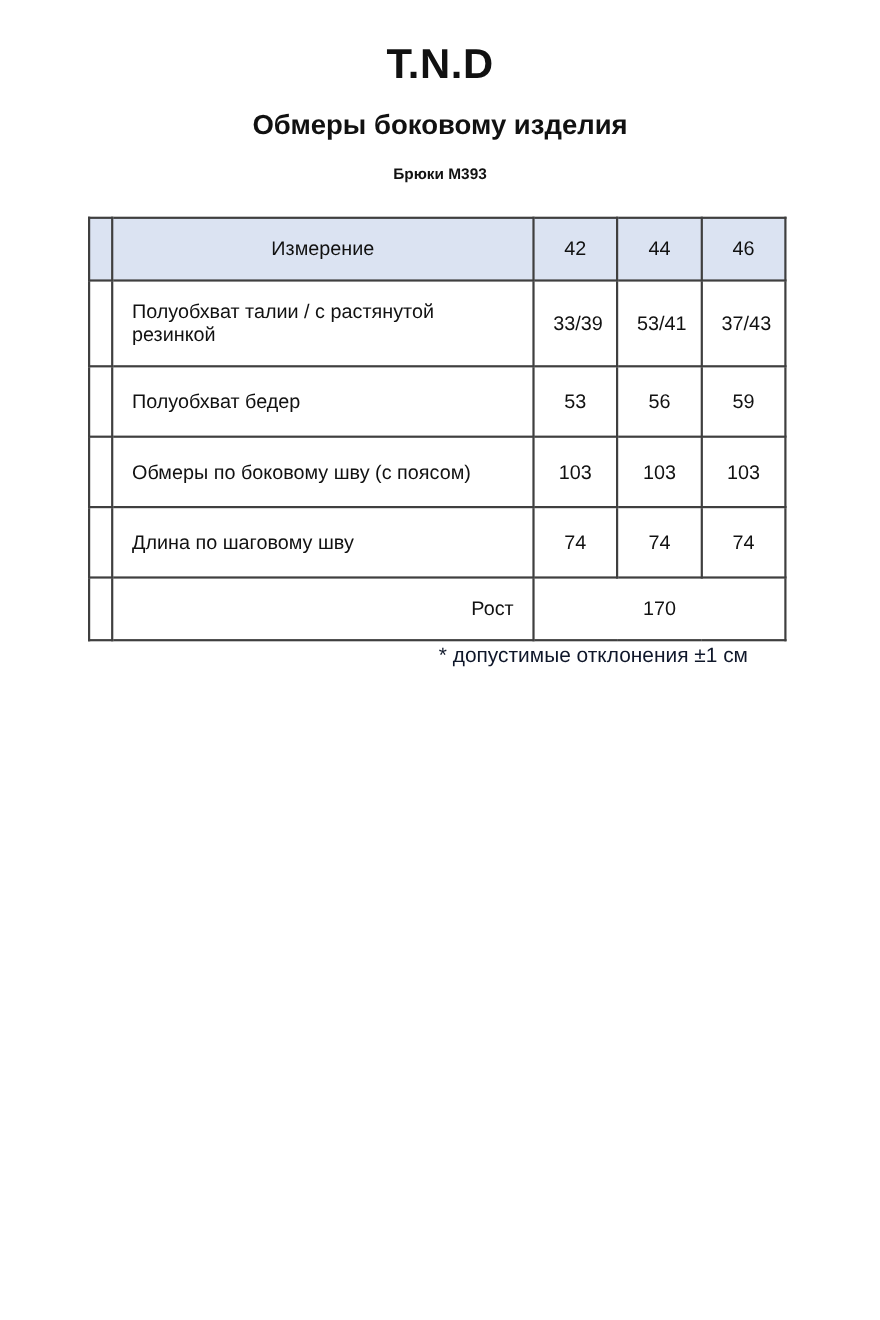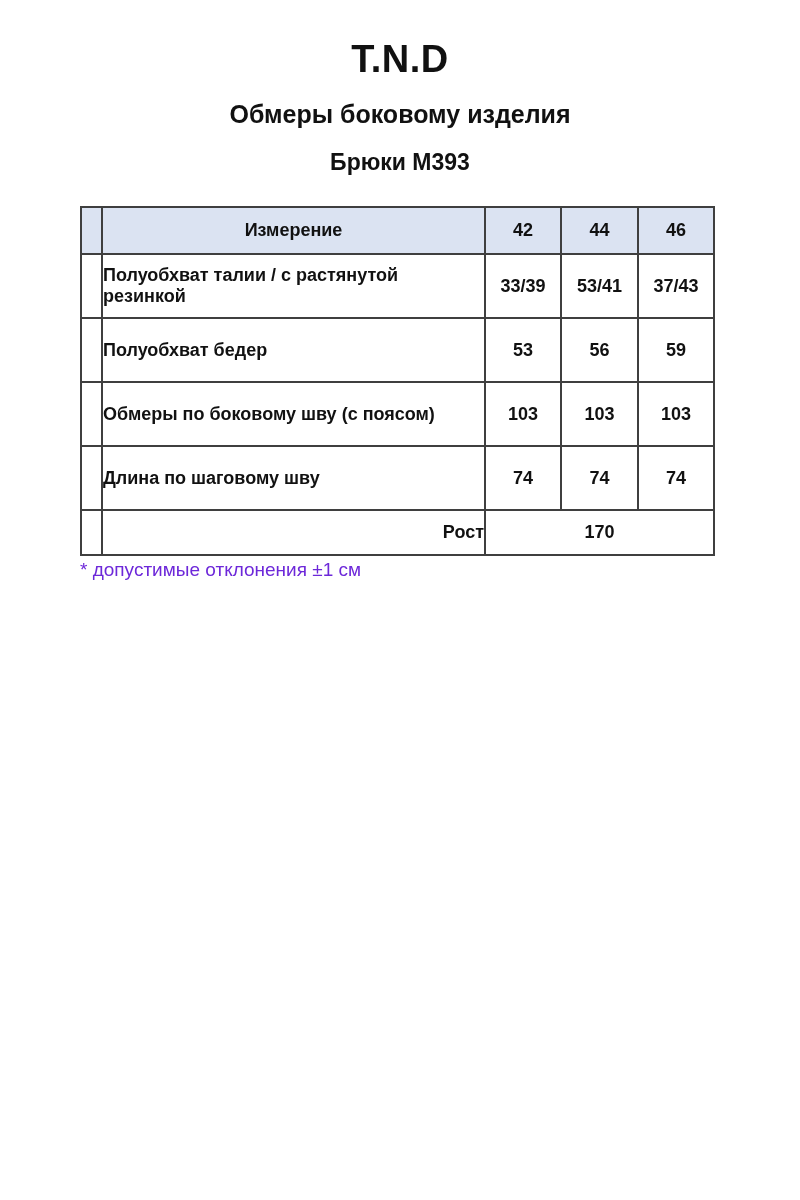--- a/index.html
+++ b/index.html
@@ -27,58 +27,58 @@
     padding-top: 24px;
     text-align: center;
     font-size: 25px;
     font-weight: bold;
     line-height: 1.0;
   }
   .doc-subtitle {
     margin: 0;
     padding-top: 24px;
     text-align: center;
-    font-size: 23px;
+    font-size: 14px;
     font-weight: bold;
     line-height: 1.0;
   }
   table.meas {
     margin: 32px 0 0 80px;
     width: 633px;
     border-collapse: collapse;
     table-layout: fixed;
     font-size: 18px;
     color: #111111;
   }
   table.meas td, table.meas th {
     border: 2px solid #3f3f3f;
-    padding: 0;
+    padding: 17px;
     vertical-align: middle;
-    font-weight: bold;
+    font-weight: normal;
   }
   col.c-narrow { width: 21px; }
   col.c-label  { width: 383px; }
   col.c-size   { width: 76px; }
   col.c-size44 { width: 77px; }
   tr.header-row { height: 47px; }
   tr.body-row   { height: 64px; }
   tr.footer-row { height: 45px; }
   .hdr { background: #dbe3f2; font-weight: bold; }
   .label-cell { text-align: left; padding-left: 13px; padding-right: 6px; }
   .center-cell { text-align: center; }
   .right-cell { text-align: right; padding-right: 5px; }
   .footnote {
     width: 633px;
     margin: 4px 0 0 80px;
     padding-right: 33px;
     box-sizing: border-box;
-    text-align: left;
+    text-align: right;
     font-size: 19px;
     line-height: 1.1;
-    color: #6d28d9;
+    color: #0f172a;
   }
 </style>
 </head>
 <body>
 
 <div class="page">
 
   <h1 class="brand">T.N.D</h1>
   <h2 class="doc-title">Обмеры боковому изделия</h2>
   <h3 class="doc-subtitle">Брюки М393</h3>

